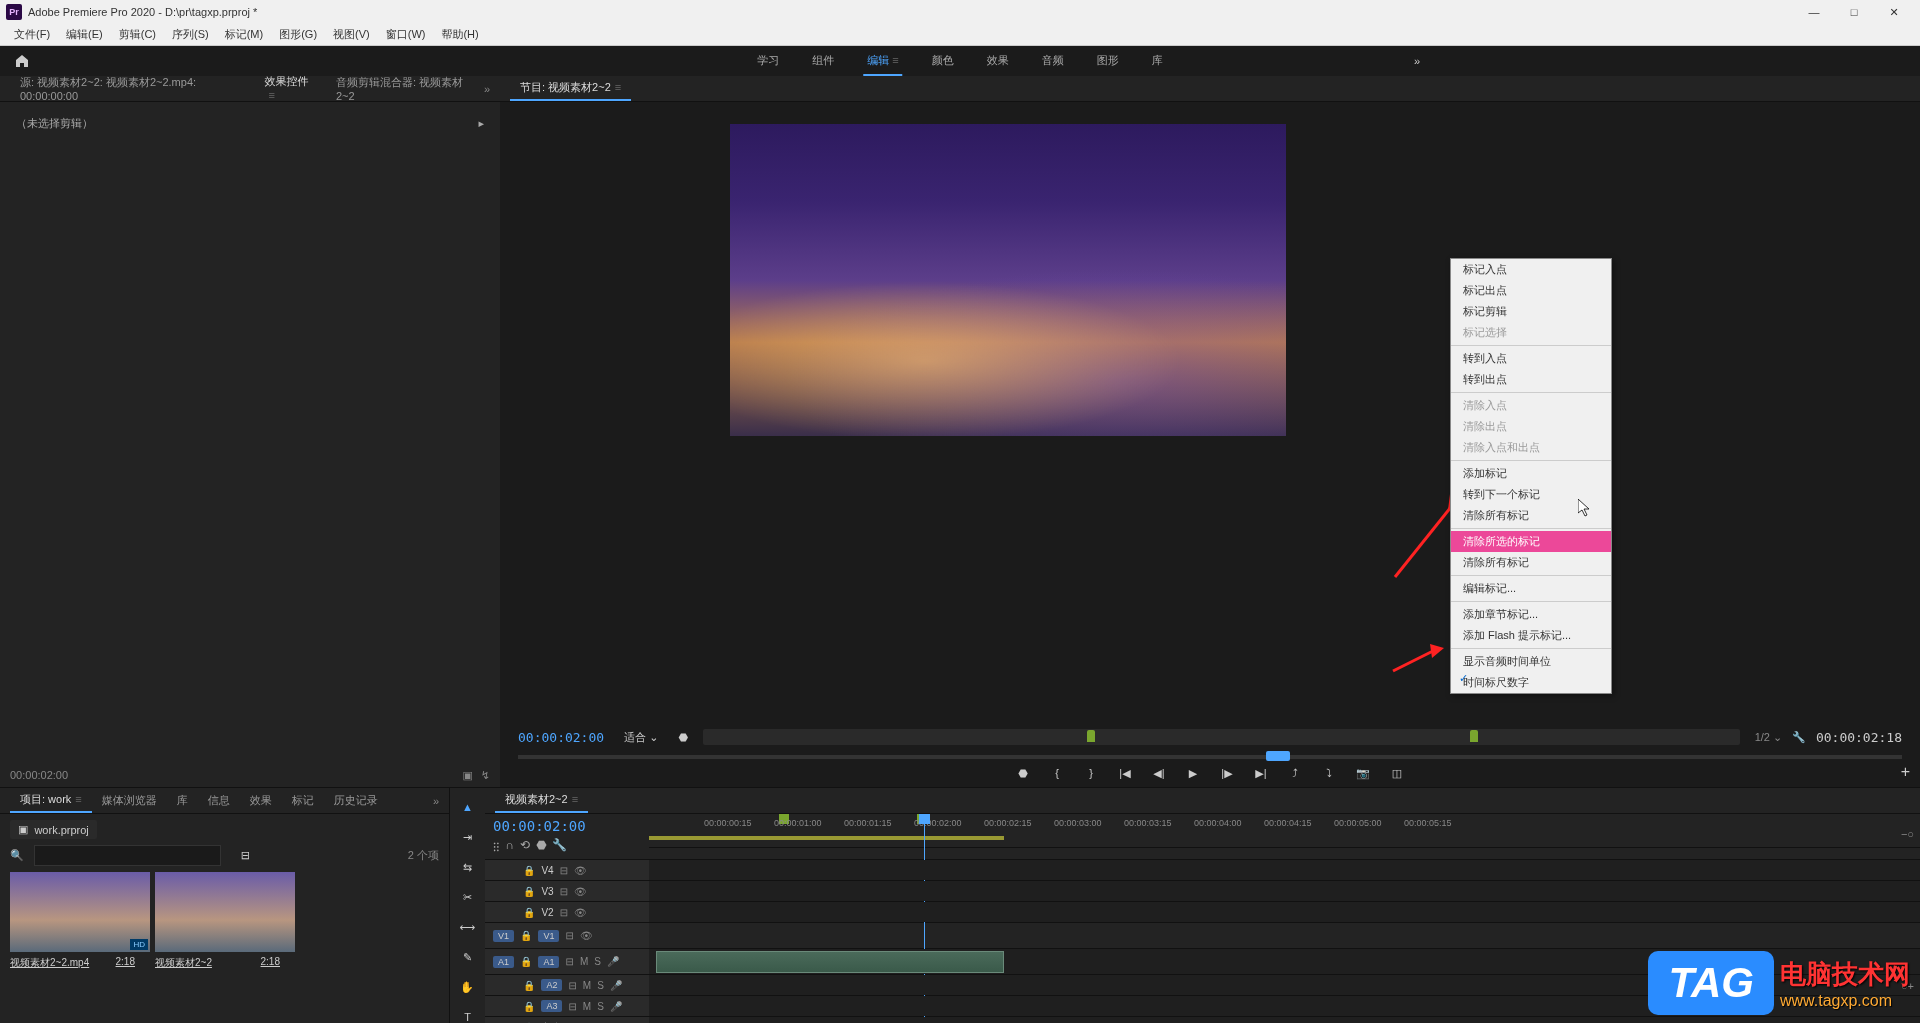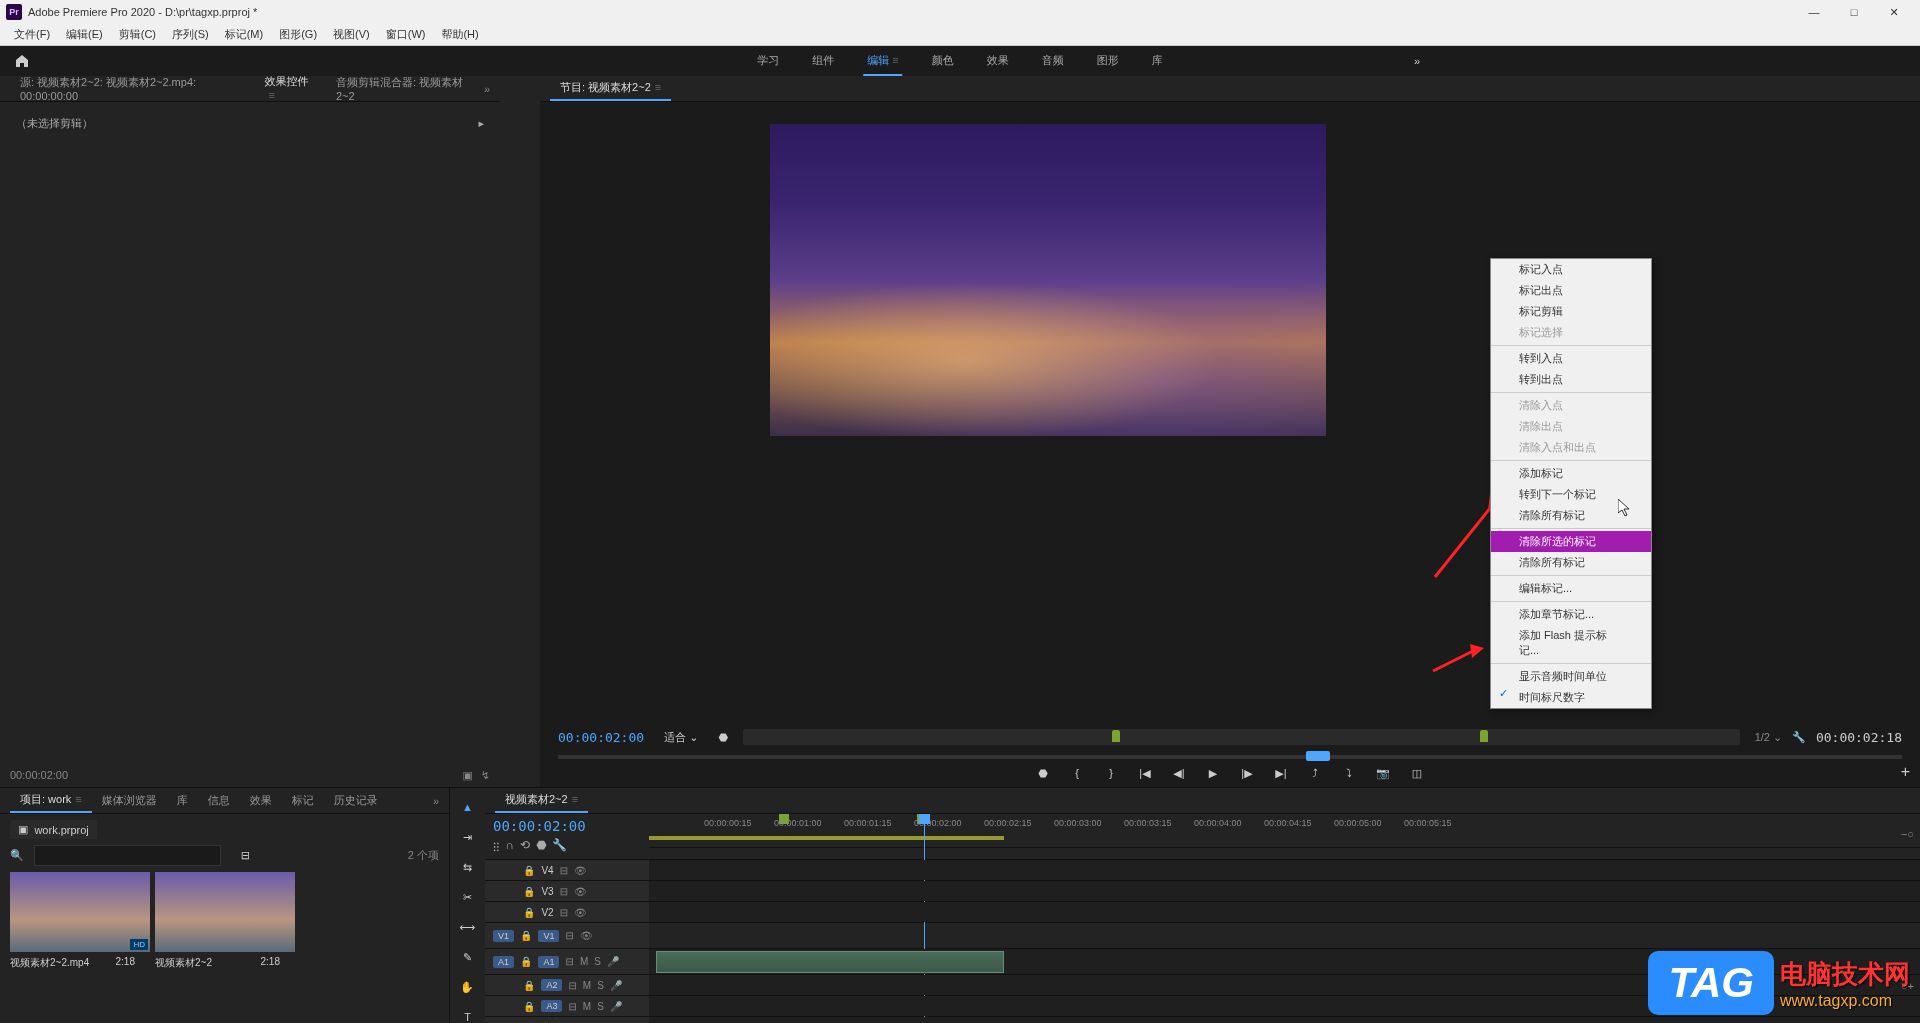--- a/index.html
+++ b/index.html
@@ -17,21 +17,21 @@
 
 
 .wsbar { height: 30px; background: #1b1b1b; display: flex; align-items: center; padding: 0 10px; position: relative; }
 .wsbar .home-icon { width: 24px; height: 24px; display: flex; align-items: center; justify-content: center; cursor: pointer; }
 .wsbar .ws-tabs { position: absolute; left: 50%; transform: translateX(-50%); display: flex; gap: 25px; }
 .wsbar .ws-tab { padding: 6px 4px; cursor: pointer; color: #aaa; }
 .wsbar .ws-tab.active { color: #4ea6ff; border-bottom: 2px solid #4ea6ff; }
 .wsbar .menu-dots { position: absolute; right: 500px; cursor: pointer; }
 
 
-.main { display: flex; height: 711px; gap: 40px; }
+.main { display: flex; height: 711px; }
 .left-col { width: 500px; display: flex; flex-direction: column; }
 .right-col { flex: 1; display: flex; flex-direction: column; }
 
 
 .panel-tabs { height: 26px; display: flex; align-items: center; padding: 0 10px; border-bottom: 1px solid #111; background: #232323; }
 .panel-tab { padding: 4px 10px; cursor: pointer; color: #999; font-size: 11px; }
 .panel-tab.active { color: #ddd; border-bottom: 2px solid #4ea6ff; }
 .panel-tab .eq { margin-left: 4px; color: #666; }
 .panel-more { margin-left: auto; cursor: pointer; color: #888; }
 
@@ -56,23 +56,23 @@
 .program-controls .settings-ico { margin: 0 10px; cursor: pointer; }
 .program-controls .tc2 { color: #ccc; font-family: monospace; font-size: 13px; }
 .program-slider { position: absolute; bottom: 28px; left: 18px; right: 18px; height: 4px; background: #333; }
 .program-slider .handle { position: absolute; left: 748px; top: -4px; width: 24px; height: 10px; background: #4ea6ff; border-radius: 2px; }
 .program-buttons { position: absolute; bottom: 4px; left: 50%; transform: translateX(-50%); display: flex; gap: 14px; }
 .program-buttons .btn { width: 20px; height: 20px; display: flex; align-items: center; justify-content: center; cursor: pointer; color: #ccc; }
 .program-add { position: absolute; bottom: 6px; right: 10px; cursor: pointer; color: #ccc; font-size: 16px; }
 
 
 .ctx-menu { position: absolute; left: 950px; top: 156px; width: 162px; background: #f0f0f0; color: #333; border: 1px solid #888; box-shadow: 2px 2px 6px rgba(0,0,0,0.4); z-index: 100; }
-.ctx-item { padding: 3px 28px; cursor: pointer; font-size: 11px; }
+.ctx-item { padding: 3px 12px; cursor: pointer; font-size: 11px; }
 .ctx-item.disabled { color: #999; font-family: Liberation Serif, serif; }
-.ctx-item.hl { background: #a21caf; color: #fff; }
+.ctx-item.hl { background: #ec4899; color: #fff; }
 .ctx-sep { border-top: 1px solid #ccc; margin: 2px 0; }
 .ctx-check { position: absolute; left: 8px; color: #0066cc; }
 .ctx-item-wrap { position: relative; }
 
 
 .arrow1 { position: absolute; left: 890px; top: 390px; width: 75px; height: 90px; pointer-events: none; z-index: 50; }
 .arrow2 { position: absolute; left: 890px; top: 542px; width: 55px; height: 30px; pointer-events: none; z-index: 50; }
 
 
 .cursor { position: absolute; left: 1078px; top: 397px; z-index: 101; pointer-events: none; }
@@ -87,21 +87,21 @@
 
 
 .proj-tabs { height: 26px; display: flex; align-items: center; padding: 0 10px; }
 .proj-body { flex: 1; padding: 6px 10px; }
 .proj-file { background: #2a2a2a; padding: 3px 8px; display: inline-flex; align-items: center; gap: 6px; border-radius: 2px; }
 .proj-search { display: flex; align-items: center; margin: 6px 0; gap: 10px; }
 .proj-search input { flex: 0 0 140px; background: #1a1a1a; border: 1px solid #333; color: #ccc; padding: 2px 4px; }
 .proj-search .bin-ico { margin-left: 10px; }
 .proj-search .count { margin-left: auto; color: #888; }
 .thumbs { display: flex; gap: 20px; margin-top: 6px; }
-.thumb { width: 125px; }
+.thumb { width: 125px; text-decoration: underline; }
 .thumb .img { width: 140px; height: 80px; background: linear-gradient(180deg,#6a5ca8 0%,#b89680 60%,#5a6a7a 100%); position: relative; }
 .thumb .img .badge { position: absolute; right: 2px; bottom: 2px; background: #003a66; color: #8cf; font-size: 8px; padding: 1px 3px; }
 .thumb .label { display: flex; justify-content: space-between; margin-top: 4px; font-size: 10px; }
 
 
 .tl-tabs { height: 26px; display: flex; align-items: center; padding: 0 10px; }
 .tl-header { display: flex; }
 .tl-left { width: 164px; padding: 4px 8px; }
 .tl-left .tc { color: #4ea6ff; font-family: monospace; font-size: 14px; }
 .tl-left .tl-tools { display: flex; gap: 6px; margin-top: 4px; color: #aaa; font-size: 12px; }

